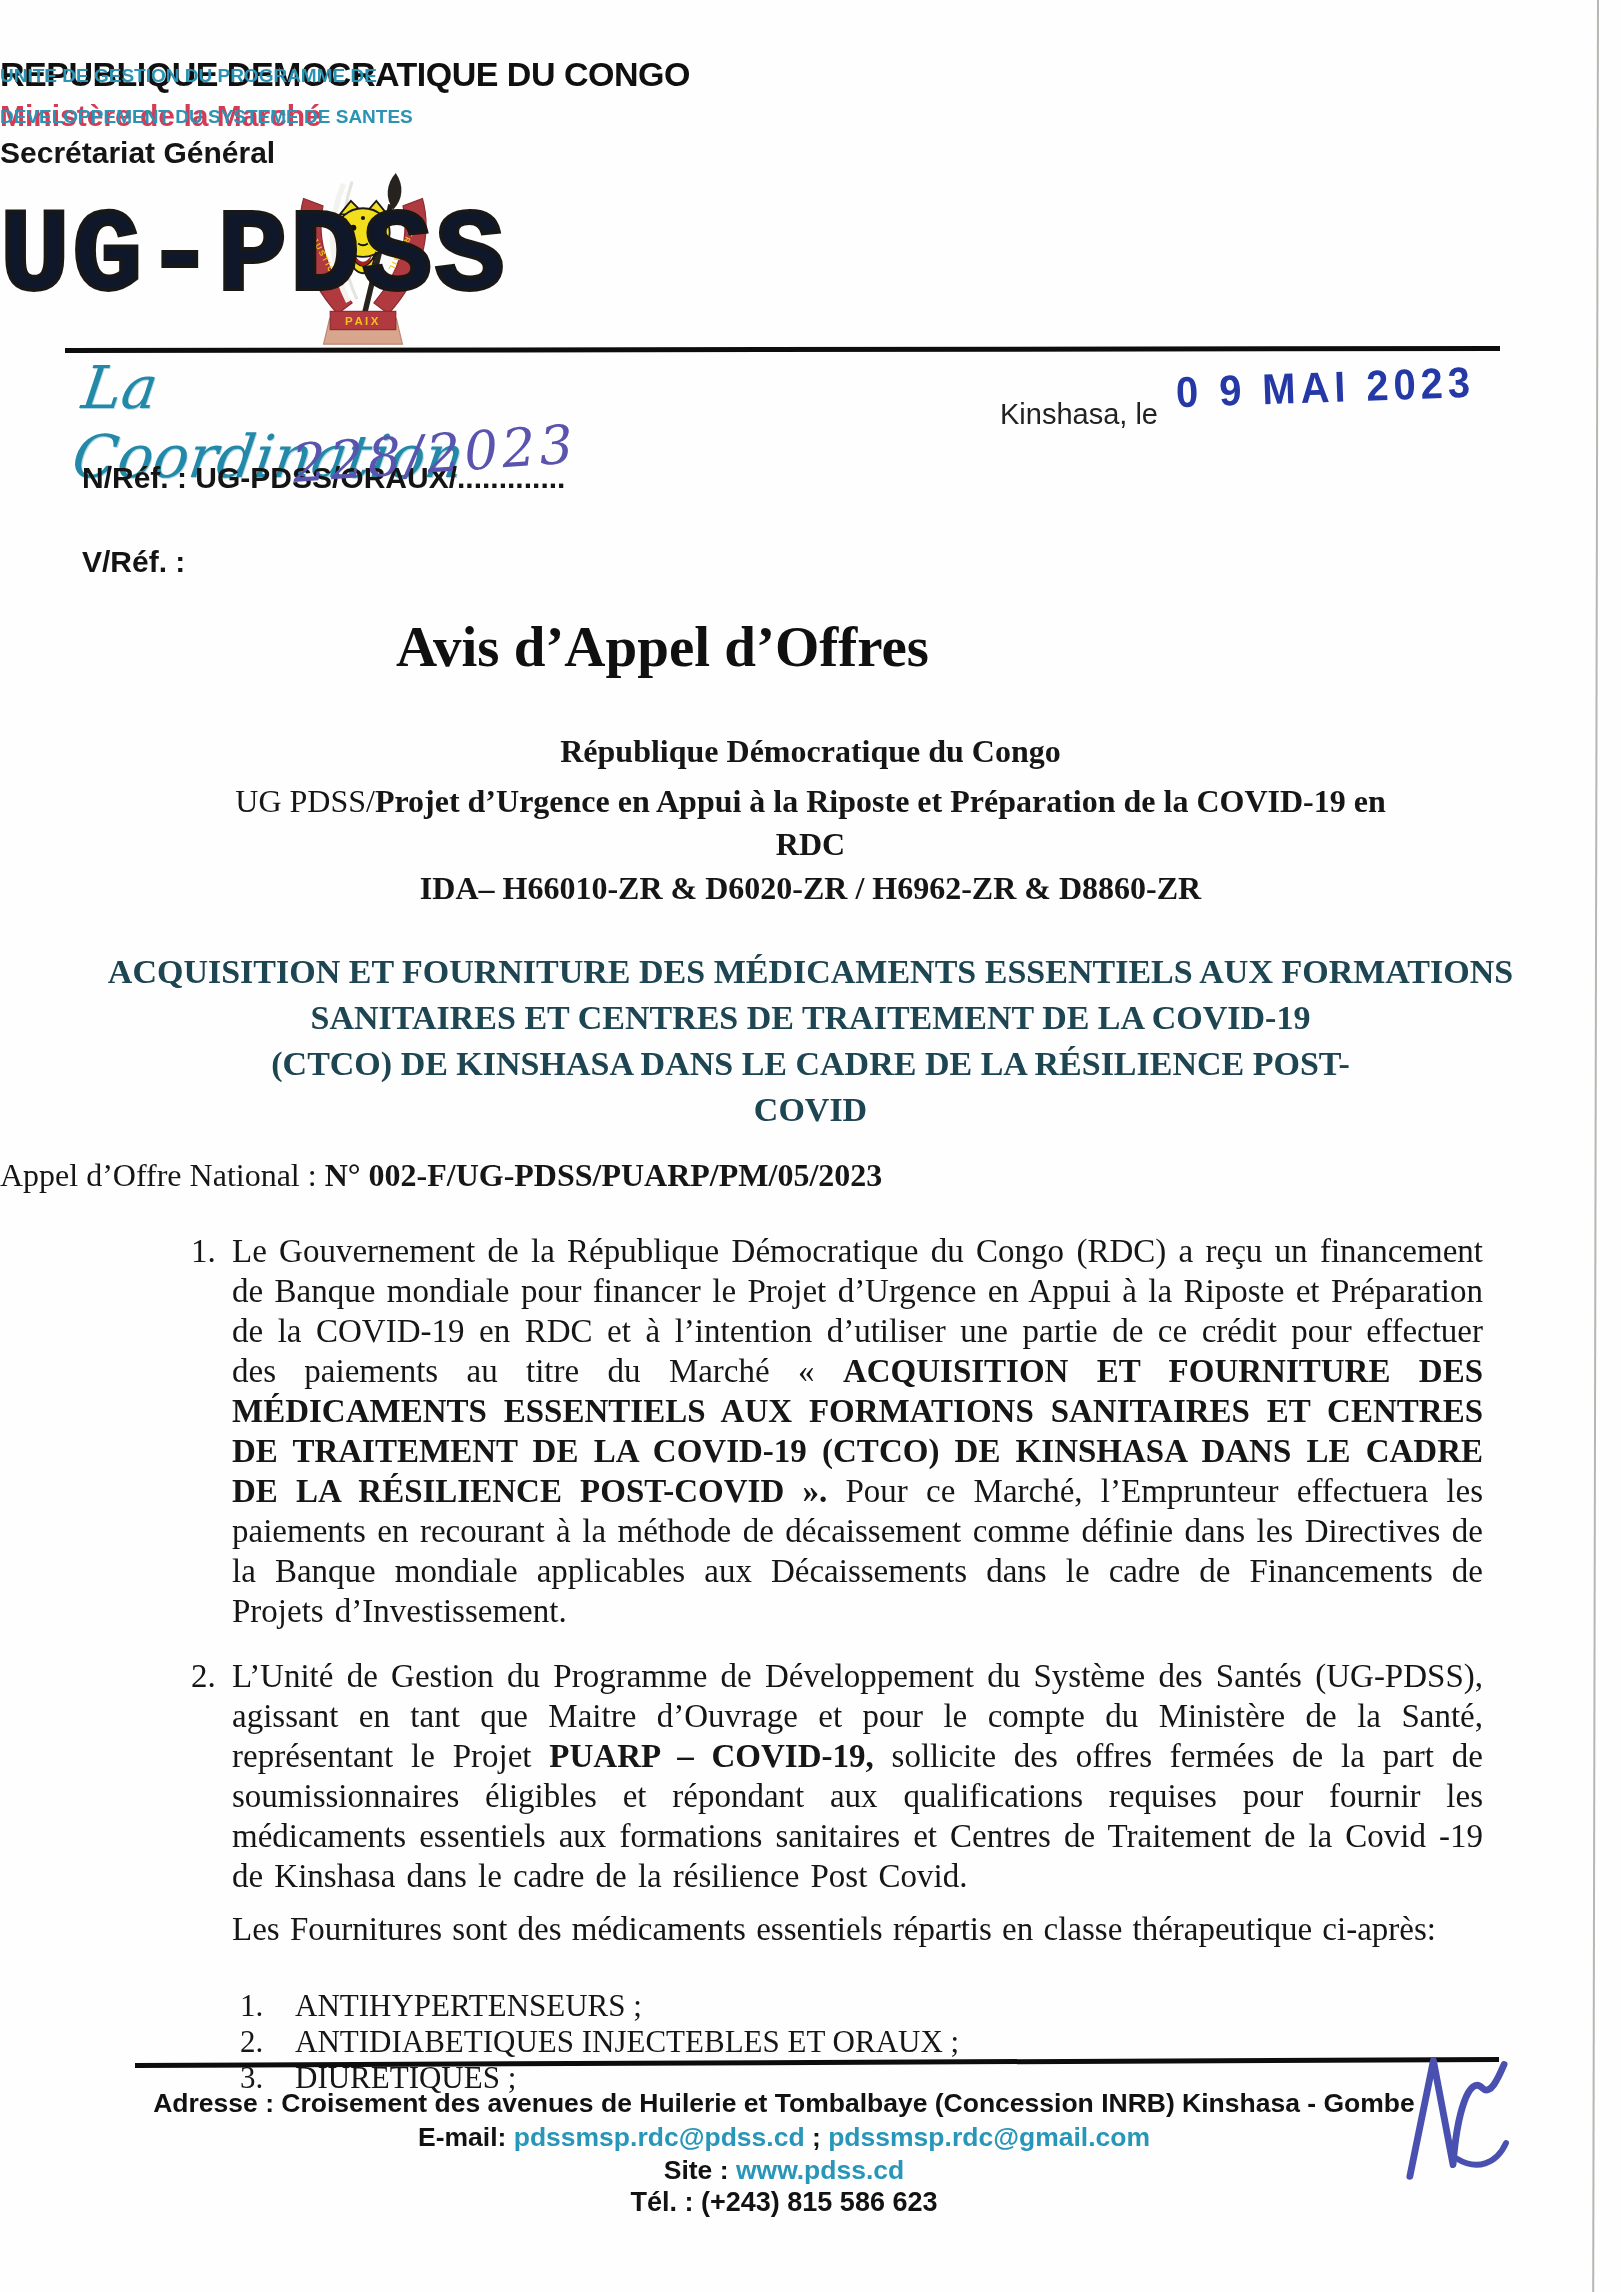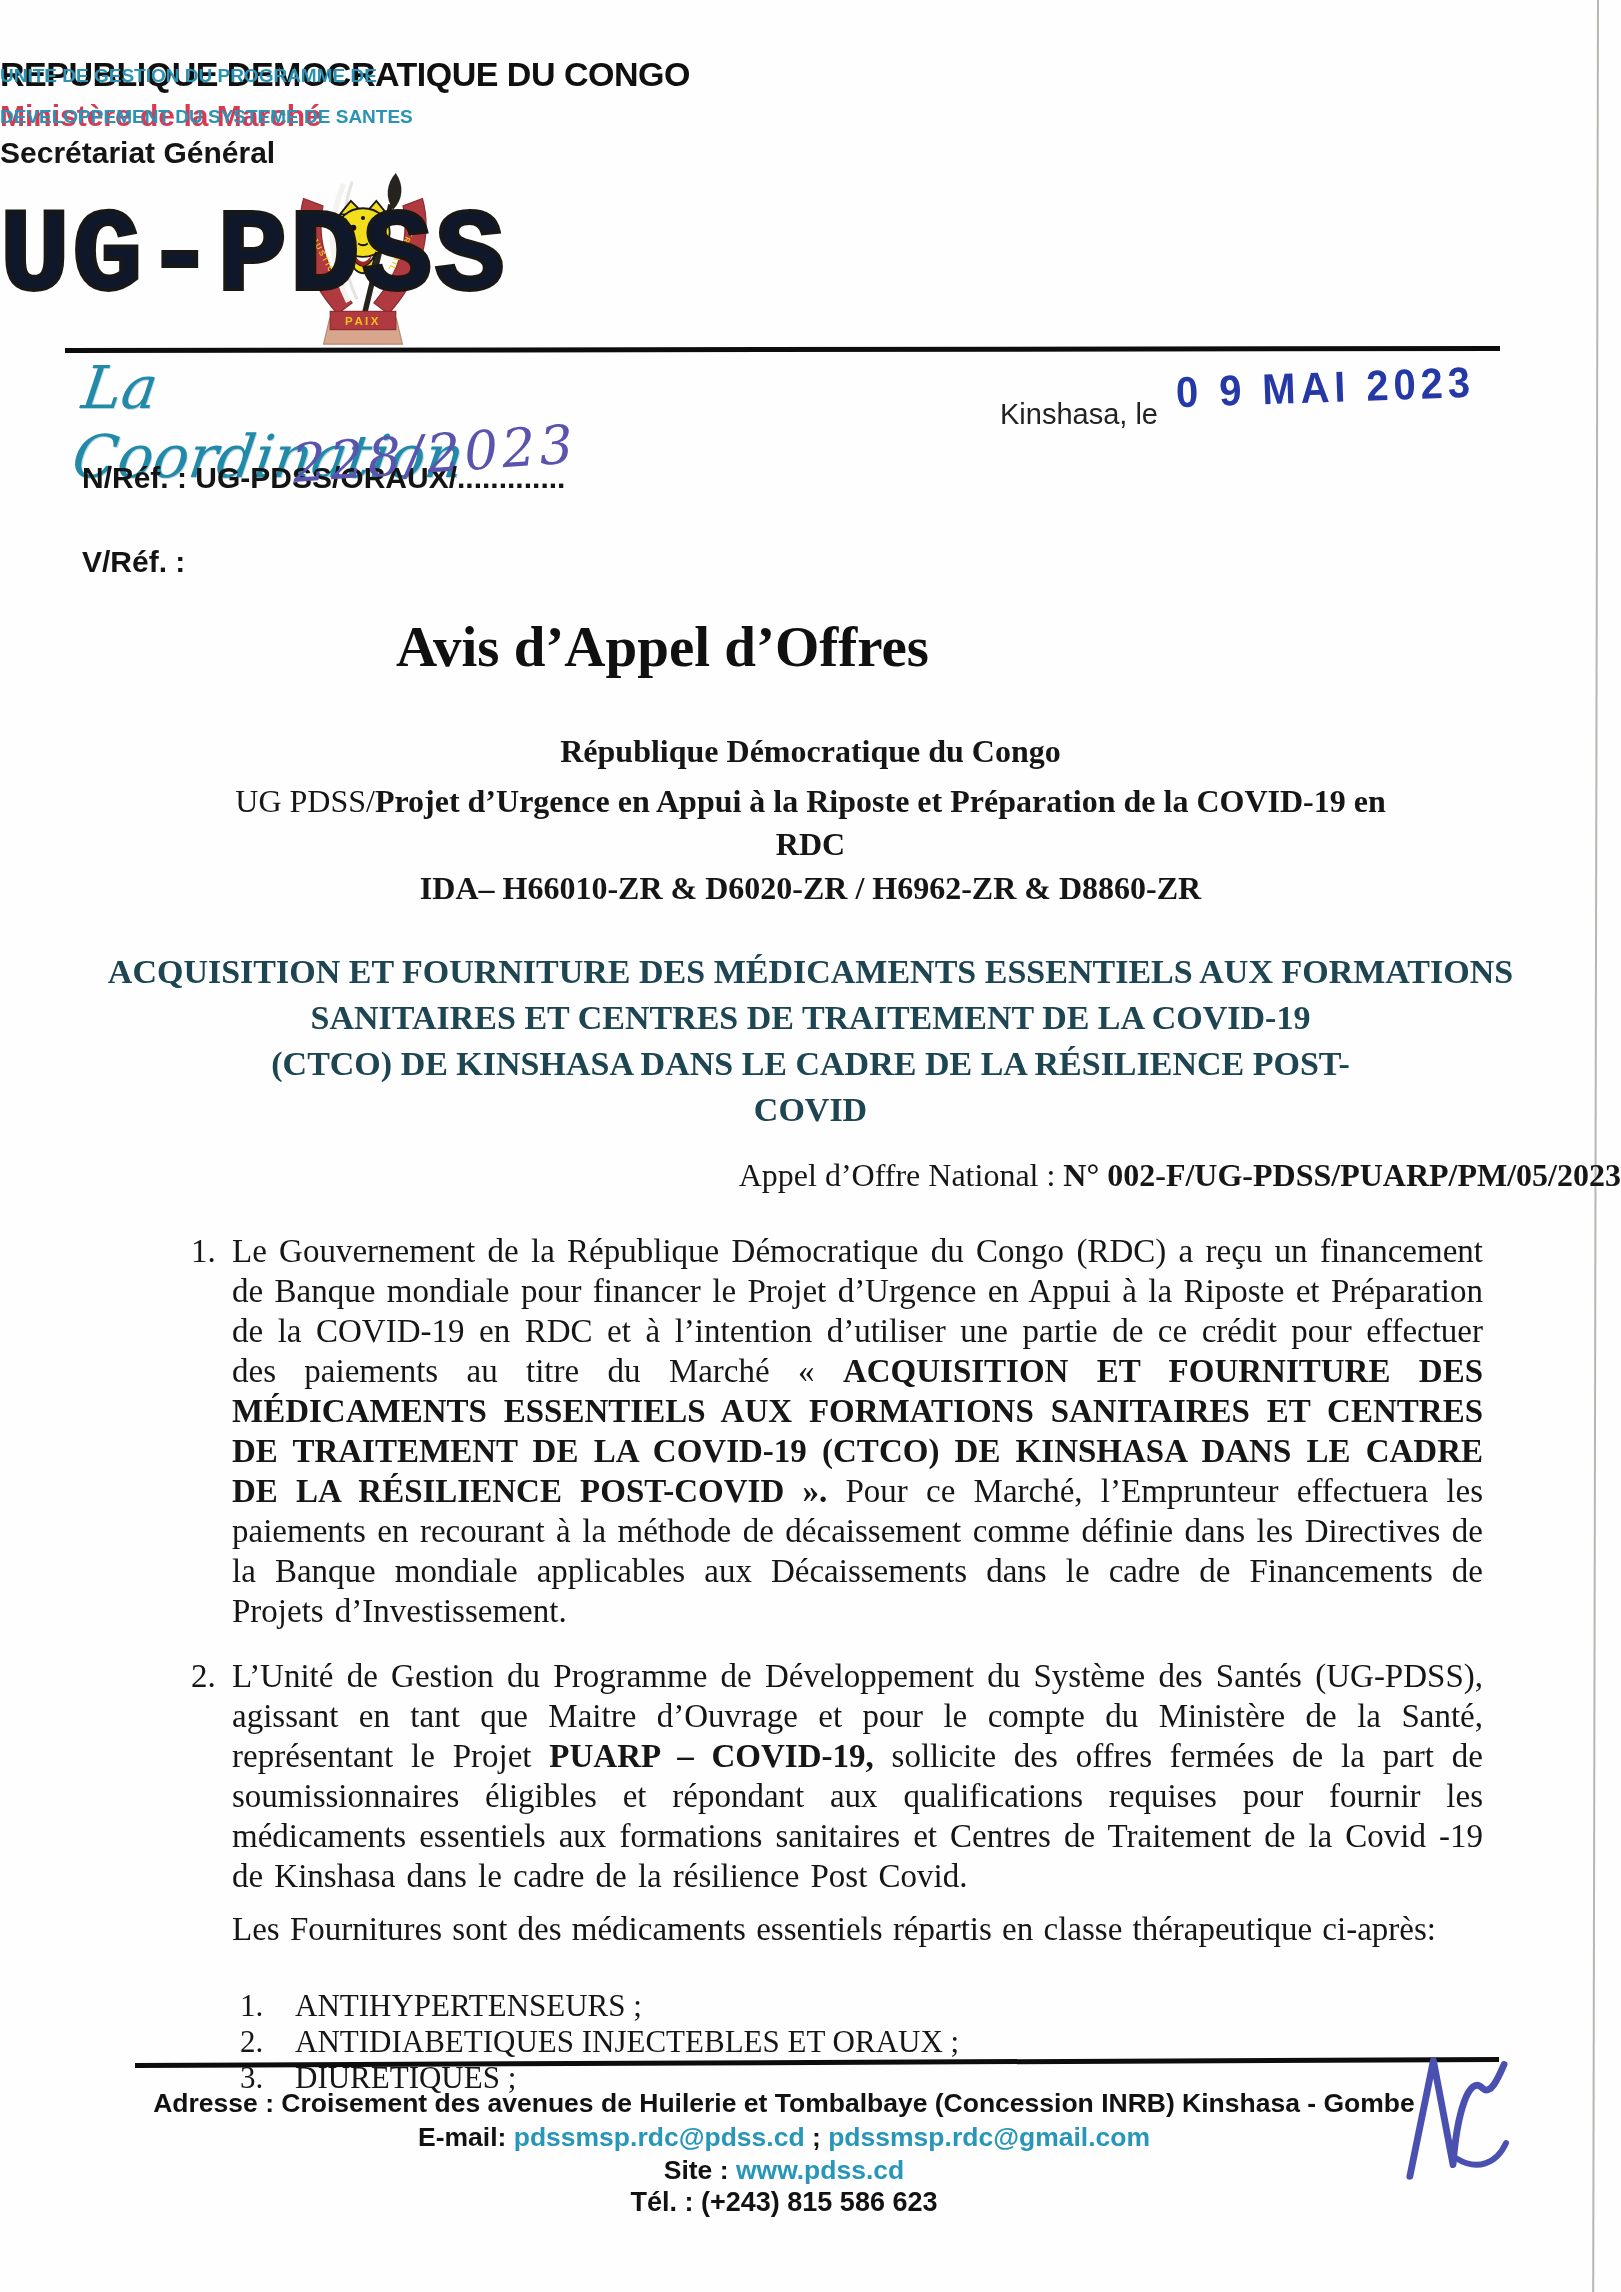--- a/index.html
+++ b/index.html
@@ -23,21 +23,21 @@
   .nref{left:82px;top:461px;font-family:"Liberation Sans",sans-serif;font-weight:bold;font-size:30px;color:#141414;}
   .handwriting{left:292px;top:423px;font-family:"DejaVu Serif",serif;font-style:italic;font-size:53px;color:#5a54ae;transform:rotate(-4deg);letter-spacing:3.9px;}
   .vref{left:82px;top:545px;font-family:"Liberation Sans",sans-serif;font-weight:bold;font-size:30px;color:#141414;}
   
   .doc-title{left:0;top:614px;width:1325px;text-align:center;font-weight:bold;font-size:57px;color:#101010;}
   .sub-country{left:0;top:733px;width:1621px;text-align:center;font-weight:bold;font-size:32px;}
   .sub-project{left:232px;top:780px;width:1157px;text-align:center;font-size:32px;line-height:43px;}
   .sub-project b{font-weight:bold;}
   .ida{left:0;top:870px;width:1621px;text-align:center;font-weight:bold;font-size:32px;}
   .tender{left:98px;top:949px;width:1425px;text-align:center;font-weight:bold;font-size:34px;line-height:46px;color:#1d4552;}
-  .appel{left:0;top:1157px;width:1621px;text-align:right;font-size:32px;}
+  .appel{left:0;top:1157px;width:1621px;text-align:left;font-size:32px;}
   .appel b{font-weight:bold;}
   
   .para{display:flex;font-size:33px;line-height:40px;}
   .para .num{width:41px;flex:0 0 41px;}
   .para .txt{flex:1;text-align:justify;word-spacing:2.9px;}
   .p1{left:191px;top:1231px;width:1292px;}
   .p2{left:191px;top:1656px;width:1292px;}
   .intro{left:232px;top:1909px;width:1253px;font-size:33px;line-height:40px;text-align:justify;word-spacing:2px;}
   .tlist{left:240px;top:1988px;width:1176px;font-size:31px;line-height:36px;}
   .tlist .row{display:flex;}

